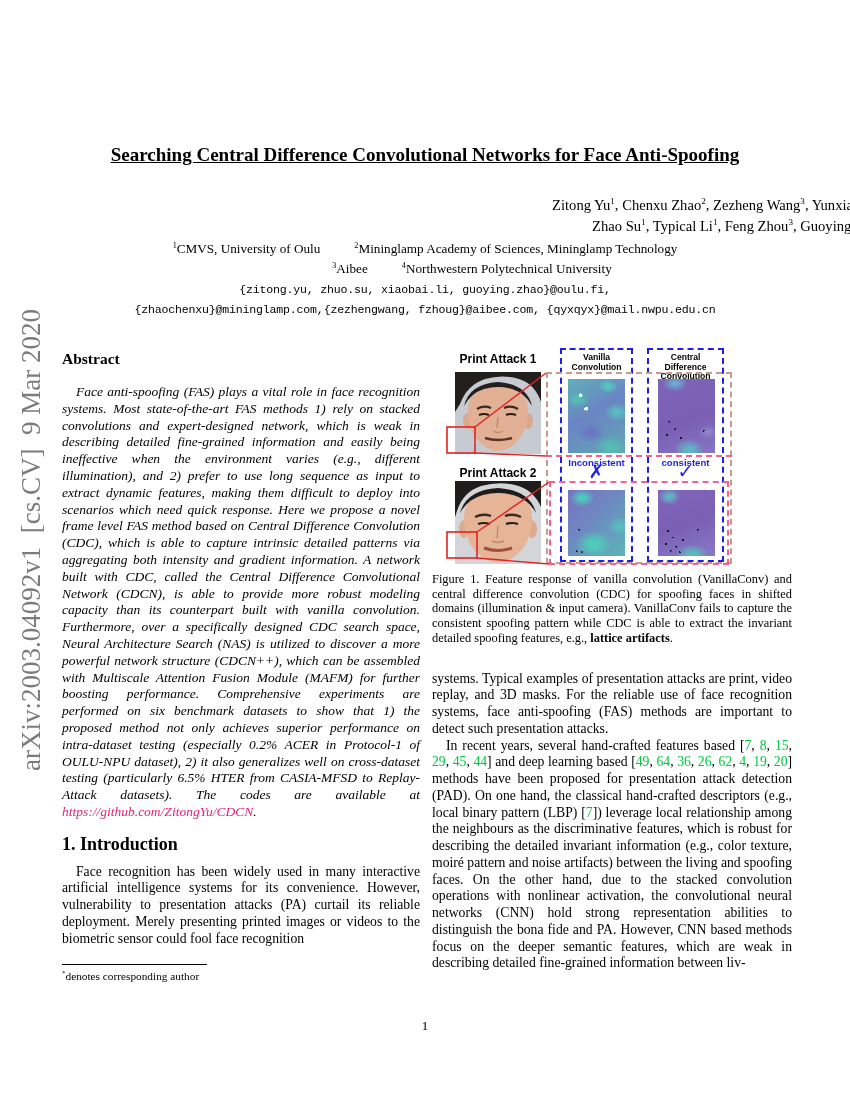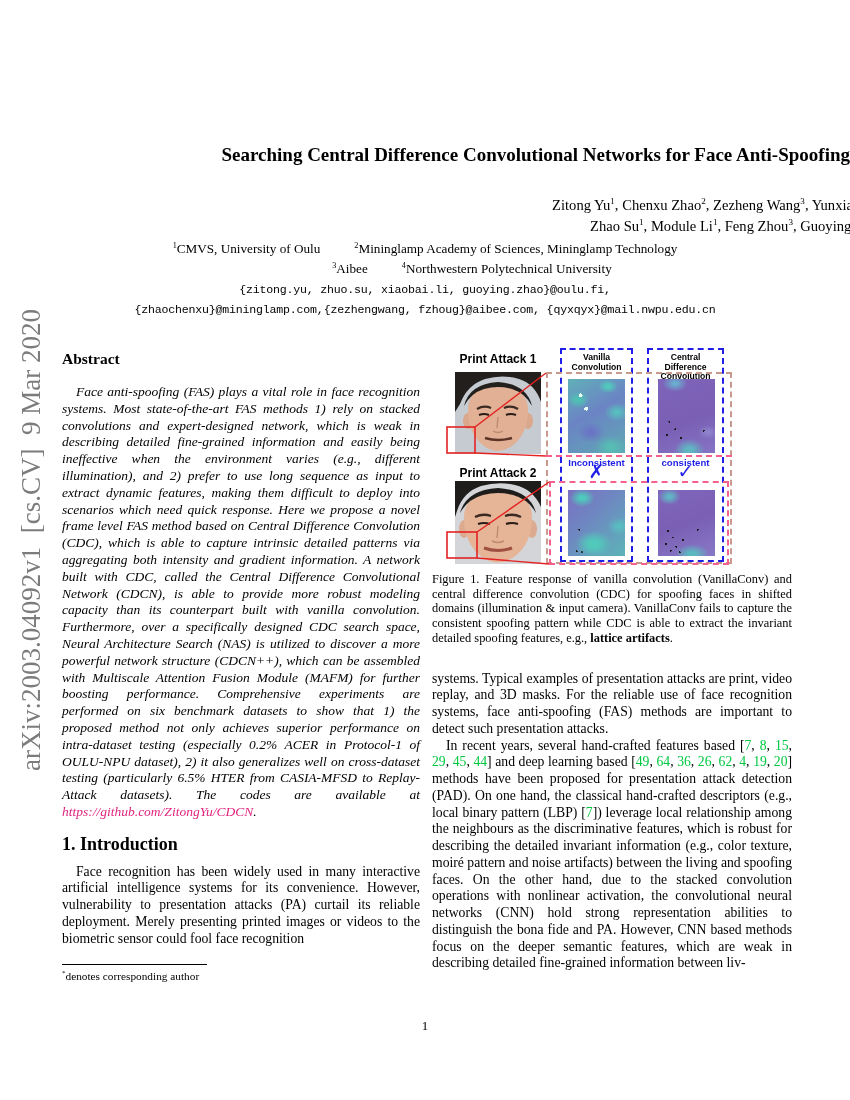--- a/index.html
+++ b/index.html
@@ -5,22 +5,22 @@
   html,body{margin:0;padding:0;background:#ffffff;}
   .page{position:relative;width:850px;height:1100px;background:#ffffff;overflow:hidden;
         font-family:"Liberation Serif",serif;color:#000;}
 
   
   .arxiv-watermark{position:absolute;left:31px;top:540px;width:520px;height:40px;
     margin-left:-260px;margin-top:-20px;transform:rotate(-90deg);
     font-size:27px;color:var(--watermark);white-space:pre;text-align:center;line-height:40px;}
 
   
-  .title{position:absolute;top:144px;left:0;width:100%;text-align:right;
-    font-size:19px;font-weight:bold;margin:0;}
+  .title{position:absolute;top:144px;left:0;width:100%;text-align:center;
+    font-size:19px;font-weight:bold;margin:0;text-decoration:underline;}
   .author-line{position:absolute;left:0;width:100%;text-align:right;font-size:14.6px;padding-left:44px;}
   .author-line.l1{top:197px;} .author-line.l2{top:218px;}
   .affil-line{position:absolute;left:0;width:100%;text-align:center;font-size:13.2px;}
   .affil-line.l1{top:241px;} .affil-line.l2{top:261px;padding-left:47px;}
   .email-line{position:absolute;left:0;width:100%;text-align:center;
     font-family:"Liberation Mono",monospace;font-size:11.6px;letter-spacing:-0.2px;}
   .email-line.l1{top:283px;} .email-line.l2{top:303px;}
   sup{font-size:62%;line-height:0;vertical-align:super;}
 
   
@@ -117,21 +117,21 @@
 </style>
 </head>
 <body>
 
 <div class="page">
 
   <div class="arxiv-watermark">arXiv:2003.04092v1  [cs.CV]  9 Mar 2020</div>
 
   <h1 class="title">Searching Central Difference Convolutional Networks for Face Anti-Spoofing</h1>
   <div class="author-line l1"><span>Zitong Yu</span><sup class="seg-sup">1</sup><span>, Chenxu Zhao</span><sup class="seg-sup">2</sup><span>, Zezheng Wang</span><sup class="seg-sup">3</sup><span>, Yunxiao Qin</span><sup class="seg-sup">4</sup><span>,</span></div>
-  <div class="author-line l2"><span>Zhao Su</span><sup class="seg-sup">1</sup><span>, Module Li</span><sup class="seg-sup">1</sup><span>, Feng Zhou</span><sup class="seg-sup">3</sup><span>, Guoying Zhao</span><sup class="seg-sup">1*</sup></div>
+  <div class="author-line l2"><span>Zhao Su</span><sup class="seg-sup">1</sup><span>, Typical Li</span><sup class="seg-sup">1</sup><span>, Feng Zhou</span><sup class="seg-sup">3</sup><span>, Guoying Zhao</span><sup class="seg-sup">1*</sup></div>
   <div class="affil-line l1"><sup class="seg-sup">1</sup><span>CMVS, University of Oulu</span><span class="seg-gap"></span><sup class="seg-sup">2</sup><span>Mininglamp Academy of Sciences, Mininglamp Technology</span></div>
   <div class="affil-line l2"><sup class="seg-sup">3</sup><span>Aibee</span><span class="seg-gap"></span><sup class="seg-sup">4</sup><span>Northwestern Polytechnical University</span></div>
   <div class="email-line l1">{zitong.yu, zhuo.su, xiaobai.li, guoying.zhao}@oulu.fi,</div>
   <div class="email-line l2">{zhaochenxu}@mininglamp.com,{zezhengwang, fzhoug}@aibee.com, {qyxqyx}@mail.nwpu.edu.cn</div>
 
   <section class="col col-left">
     <h2 class="abstract-head">Abstract</h2>
     <p class="abstract-body"><span>Face anti-spoofing (FAS) plays a vital role in face recognition systems. Most state-of-the-art FAS methods 1) rely on stacked convolutions and expert-designed network, which is weak in describing detailed fine-grained information and easily being ineffective when the environment varies (e.g., different illumination), and 2) prefer to use long sequence as input to extract dynamic features, making them difficult to deploy into scenarios which need quick response. Here we propose a novel frame level FAS method based on Central Difference Convolution (CDC), which is able to capture intrinsic detailed patterns via aggregating both intensity and gradient information. A network built with CDC, called the Central Difference Convolutional Network (CDCN), is able to provide more robust modeling capacity than its counterpart built with vanilla convolution. Furthermore, over a specifically designed CDC search space, Neural Architecture Search (NAS) is utilized to discover a more powerful network structure (CDCN++), which can be assembled with Multiscale Attention Fusion Module (MAFM) for further boosting performance. Comprehensive experiments are performed on six benchmark datasets to show that 1) the proposed method not only achieves superior performance on intra-dataset testing (especially 0.2% ACER in Protocol-1 of OULU-NPU dataset), 2) it also generalizes well on cross-dataset testing (particularly 6.5% HTER from CASIA-MFSD to Replay-Attack datasets). The codes are available at </span><span class="seg-link">https://github.com/ZitongYu/CDCN</span><span>.</span></p>
     <h3 class="sec-head">1. Introduction</h3>
     <p class="body-par indent">Face recognition has been widely used in many interactive artificial intelligence systems for its convenience. However, vulnerability to presentation attacks (PA) curtail its reliable deployment. Merely presenting printed images or videos to the biometric sensor could fool face recognition</p>

